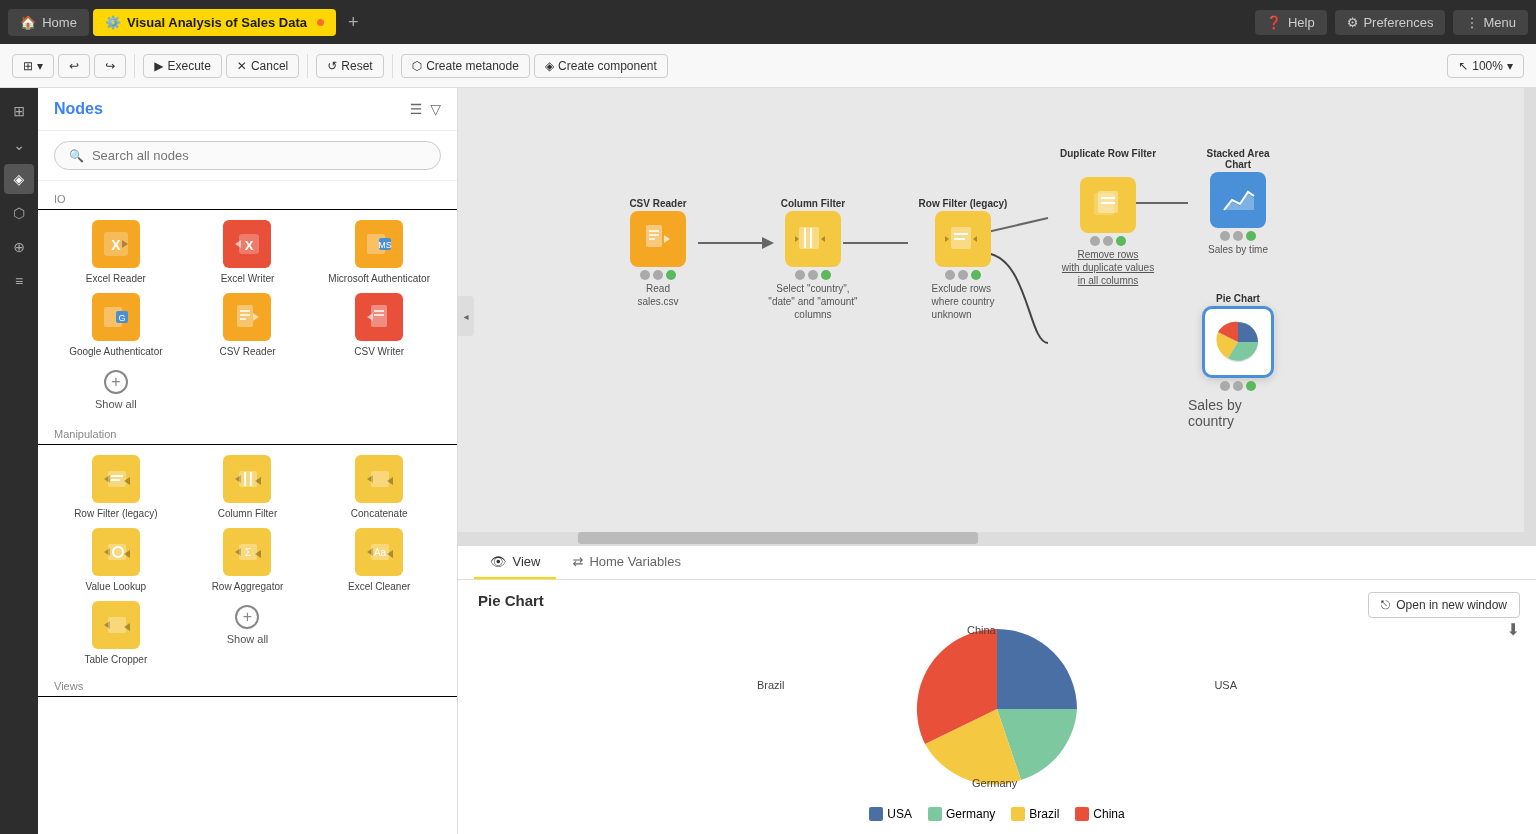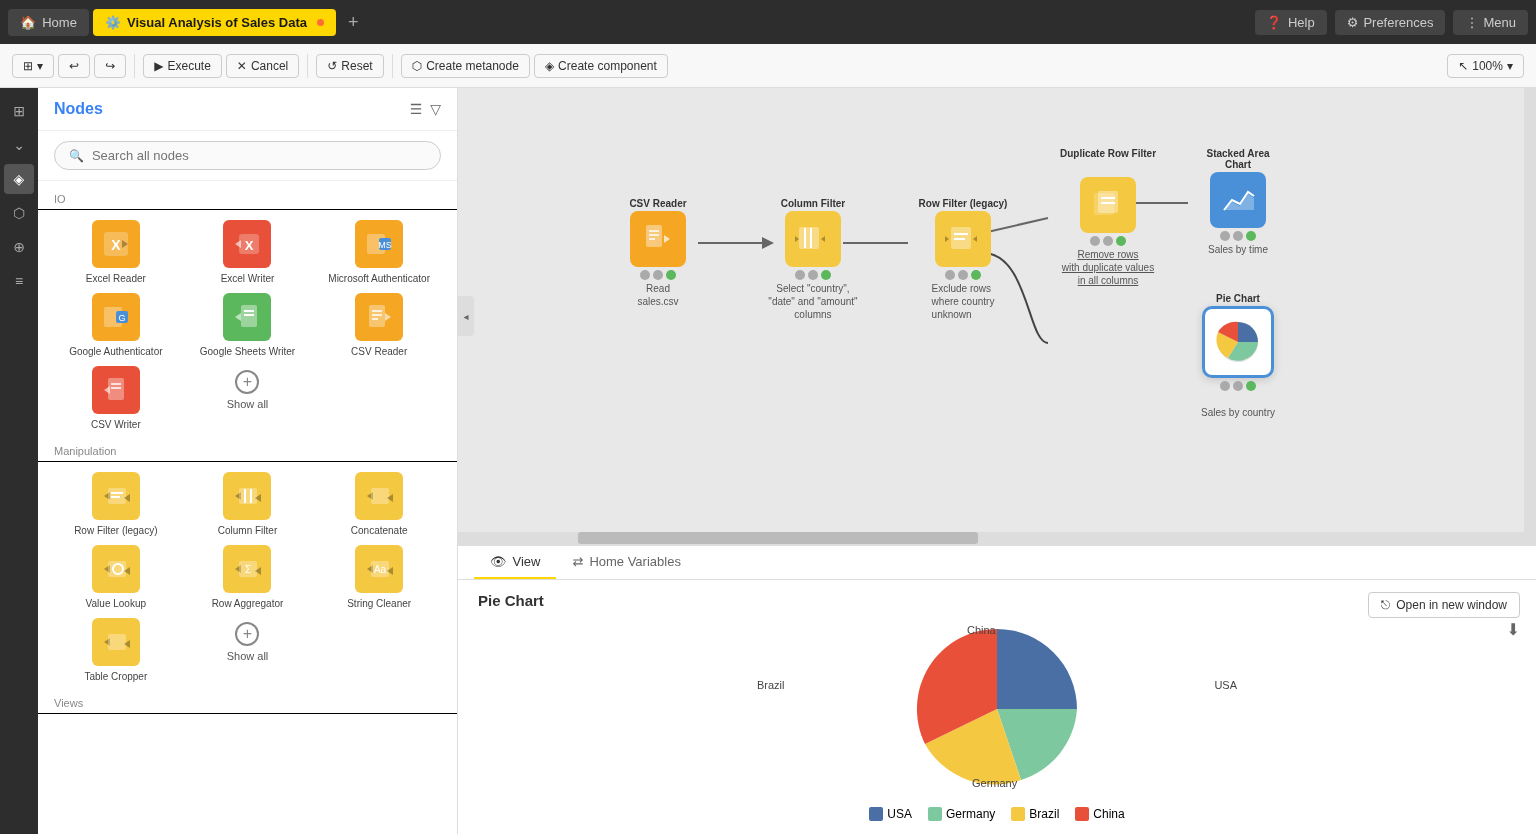--- a/index.html
+++ b/index.html
@@ -222,31 +222,20 @@
             <svg width="32" height="32" viewBox="0 0 32 32">
                 <rect x="4" y="6" width="18" height="20" rx="2" fill="rgba(255,255,255,0.3)"></rect>
                 <rect x="16" y="10" width="12" height="12" rx="2" fill="#4a90d9"></rect>
                 <text x="22" y="20" text-anchor="middle" fill="white" font-size="9">G</text>
               </svg>
           </div>
           <span class="node-label">Google Authenticator</span>
         </div>
 
 
-        <div class="node-item">
-          <div class="node-icon-wrap" style="background:#5cb85c;">
-            <svg width="32" height="32" viewBox="0 0 32 32">
-                <polygon points="4,16 10,12 10,20" fill="rgba(255,255,255,0.6)"></polygon>
-                <rect x="10" y="4" width="16" height="22" rx="2" fill="rgba(255,255,255,0.4)"></rect>
-                <line x1="13" y1="10" x2="23" y2="10" stroke="white" stroke-width="2"></line>
-                <line x1="13" y1="14" x2="23" y2="14" stroke="white" stroke-width="2"></line>
-              </svg>
-          </div>
-          <span class="node-label">Google Sheets Writer</span>
-        </div>
 
         <div class="node-item">
           <div class="node-icon-wrap ni-orange">
             <svg width="32" height="32" viewBox="0 0 32 32">
                 <rect x="6" y="4" width="16" height="22" rx="2" fill="rgba(255,255,255,0.35)"></rect>
                 <line x1="9" y1="10" x2="19" y2="10" stroke="white" stroke-width="1.5"></line>
                 <line x1="9" y1="14" x2="19" y2="14" stroke="white" stroke-width="1.5"></line>
                 <line x1="9" y1="18" x2="15" y2="18" stroke="white" stroke-width="1.5"></line>
                 <polygon points="28,16 22,12 22,20" fill="rgba(255,255,255,0.6)"></polygon>
               </svg>
@@ -334,21 +323,21 @@
         </div>
         <div class="node-item">
           <div class="node-icon-wrap ni-yellow">
             <svg width="32" height="32" viewBox="0 0 32 32">
                 <polygon points="4,16 10,12 10,20" fill="rgba(0,0,0,0.3)"></polygon>
                 <rect x="8" y="8" width="18" height="16" rx="2" fill="rgba(255,255,255,0.3)"></rect>
                 <text x="17" y="20" text-anchor="middle" fill="white" font-size="10">Aa</text>
                 <polygon points="24,18 30,14 30,22" fill="rgba(0,0,0,0.3)"></polygon>
               </svg>
           </div>
-          <span class="node-label">String Cleaner</span>
+          <span class="node-label">Excel Cleaner</span>
         </div>
         <div class="node-item">
           <div class="node-icon-wrap ni-yellow">
             <svg width="32" height="32" viewBox="0 0 32 32">
                 <polygon points="4,16 10,12 10,20" fill="rgba(0,0,0,0.3)"></polygon>
                 <rect x="8" y="8" width="18" height="16" rx="2" fill="rgba(255,255,255,0.3)"></rect>
                 <polygon points="24,18 30,14 30,22" fill="rgba(0,0,0,0.3)"></polygon>
               </svg>
           </div>
           <span class="node-label">Table Cropper</span>
@@ -488,21 +477,21 @@
             <path d="M24,24 L44,24 A20,20 0 0,1 14,40 Z" fill="#7ec8a0"></path>
             <path d="M24,24 L14,40 A20,20 0 0,1 4,14 Z" fill="#f5c842"></path>
             <path d="M24,24 L4,14 A20,20 0 0,1 24,4 Z" fill="#e8503a"></path>
           </svg>
         </div>
         <div style="display:flex; gap:3px; margin-top:3px;">
           <div style="width:10px;height:10px;border-radius:50%;background:#aaa;"></div>
           <div style="width:10px;height:10px;border-radius:50%;background:#aaa;"></div>
           <div style="width:10px;height:10px;border-radius:50%;background:#5cb85c;"></div>
         </div>
-        <div style="font-size:10px; color:#555; text-align:center; margin-top:16px;">Sales by country</div>
+        <div style="font-size:14px; color:#555; margin-top:6px;">Sales by country</div>
       </div>
 
       <button class="collapse-btn" style="top:50%;">◂</button>
 
       <div class="right-scrollbar" style="position:absolute; right:0; top:0; height:100%;"></div>
 
       <div style="position:absolute; bottom:0; left:0; right:12px; height:12px; background:#ddd;">
         <div style="position:absolute; left:120px; width:400px; height:100%; background:#bbb; border-radius:3px;"></div>
       </div>
     </div>

